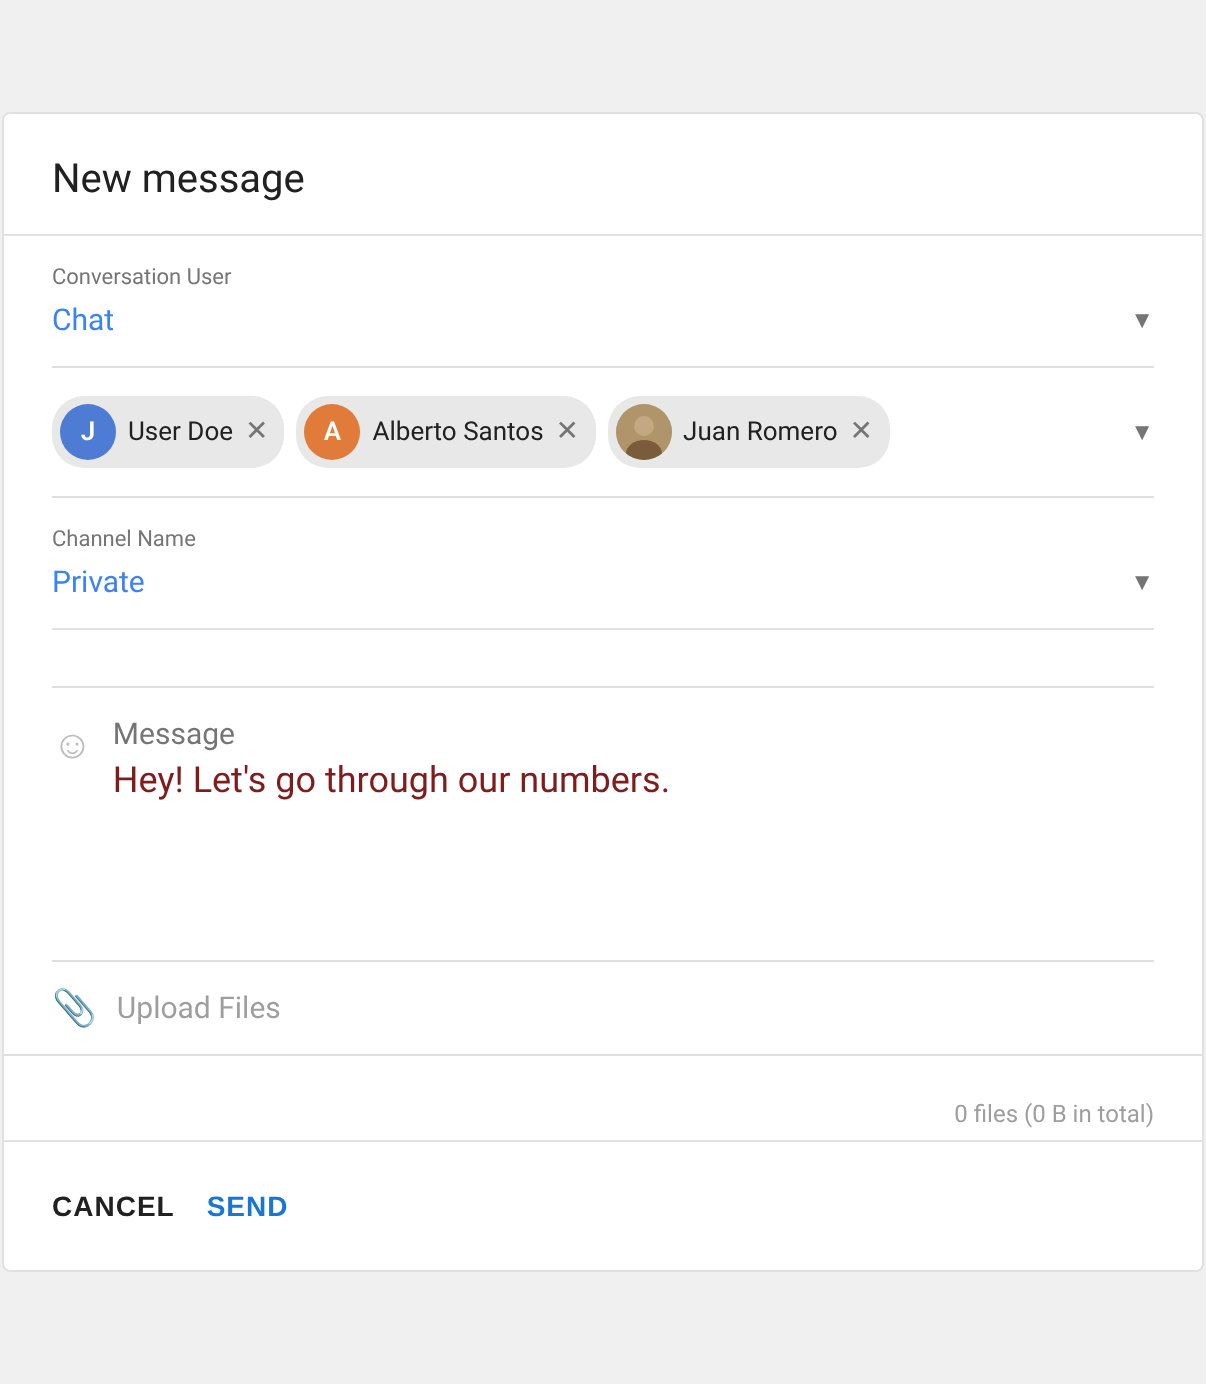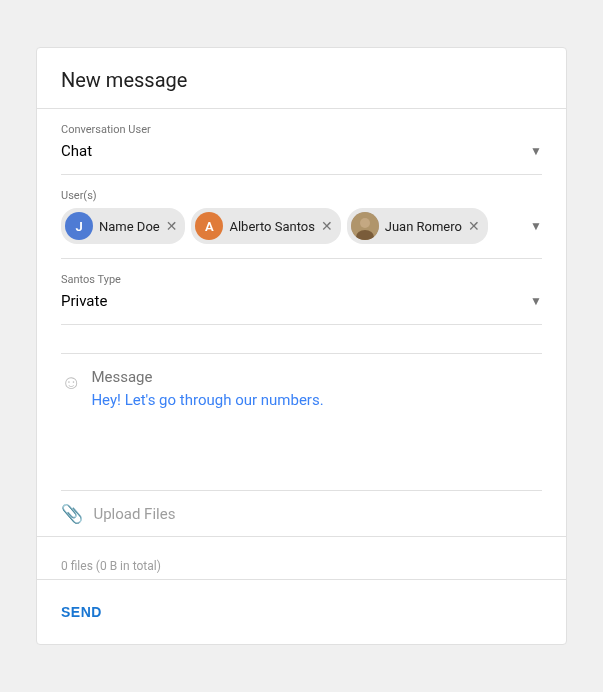--- a/index.html
+++ b/index.html
@@ -5,21 +5,21 @@
     * { box-sizing: border-box; margin: 0; padding: 0; }
     body {
       font-family: -apple-system, BlinkMacSystemFont, 'Segoe UI', Roboto, sans-serif;
       background: #f0f0f0;
       display: flex;
       justify-content: center;
       align-items: center;
       min-height: 100vh;
     }
     .dialog {
-      width: 531px;
+      width: 601px;
       background: #fff;
       border: 1px solid #e0e0e0;
       border-radius: 4px;
       display: flex;
       flex-direction: column;
     }
     .dialog-header {
       padding: 20px 24px 16px;
       border-bottom: 1px solid #e0e0e0;
     }
@@ -37,21 +37,21 @@
       border-bottom: 1px solid #e0e0e0;
     }
     .field-label {
       font-size: 11px;
       color: #757575;
       margin-bottom: 6px;
       display: block;
     }
     .field-value {
       font-size: 15px;
-      color: #000000;
+      color: #3b82f6;
     }
     .select-row {
       display: flex;
       align-items: center;
       justify-content: space-between;
     }
     .select-arrow {
       color: #757575;
       font-size: 12px;
     }
@@ -130,22 +130,22 @@
     .message-content {
       flex: 1;
     }
     .message-label {
       font-size: 15px;
       color: #757575;
       margin-bottom: 4px;
       display: block;
     }
     .message-text {
-      font-size: 15px;
-      color: #3b82f6;
+      font-size: 18px;
+      color: #7f1d1d;
       text-align: center;
     }
     .message-divider {
       border: none;
       border-top: 1px solid #e0e0e0;
       margin: 16px 0 0;
     }
     .upload-section {
       padding: 12px 24px;
       display: flex;
@@ -157,21 +157,21 @@
       color: #9e9e9e;
       font-size: 18px;
     }
     .upload-label {
       font-size: 15px;
       color: #9e9e9e;
       text-align: center;
     }
     .files-info {
       padding: 6px 24px;
-      text-align: left;
+      text-align: right;
       font-size: 12px;
       color: #9e9e9e;
       border-bottom: 1px solid #e0e0e0;
       margin-top: 16px;
     }
     .dialog-footer {
       padding: 16px 24px;
       display: flex;
       align-items: center;
       gap: 16px;
@@ -209,27 +209,26 @@
 
     <div class="field-group">
       <span class="field-label">Conversation User</span>
       <div class="select-row">
         <span class="field-value">Chat</span>
         <span class="select-arrow">▼</span>
       </div>
     </div>
 
     <div class="field-group">
-      <span class="field-label">User(s)</span>
       <div class="users-container">
         <div class="users-row">
 
           <div class="user-chip">
             <div class="avatar avatar-j">J</div>
-            <span>Name Doe</span>
+            <span>User Doe</span>
             <span class="chip-close">✕</span>
           </div>
 
           <div class="user-chip">
             <div class="avatar avatar-a">A</div>
             <span>Alberto Santos</span>
             <span class="chip-close">✕</span>
           </div>
 
           <div class="user-chip">
@@ -242,21 +241,21 @@
             </div>
             <span>Juan Romero</span>
             <span class="chip-close">✕</span>
           </div>
         </div>
         <span class="users-dropdown-arrow">▼</span>
       </div>
     </div>
 
     <div class="field-group">
-      <span class="field-label">Santos Type</span>
+      <span class="field-label">Channel Name</span>
       <div class="select-row">
         <span class="field-value">Private</span>
         <span class="select-arrow">▼</span>
       </div>
     </div>
 
     <div class="field-group">
     </div>
 
     <div class="message-area">
@@ -270,15 +269,16 @@
   </div>
 
   <div class="upload-section">
     <span class="upload-icon">📎</span>
     <span class="upload-label">Upload Files</span>
   </div>
 
   <div class="files-info">0 files (0 B in total)</div>
 
   <div class="dialog-footer">
+    <button class="btn-cancel">CANCEL</button>
     <button class="btn-send">SEND</button>
   </div>
 </div>
 
 </body></html>

